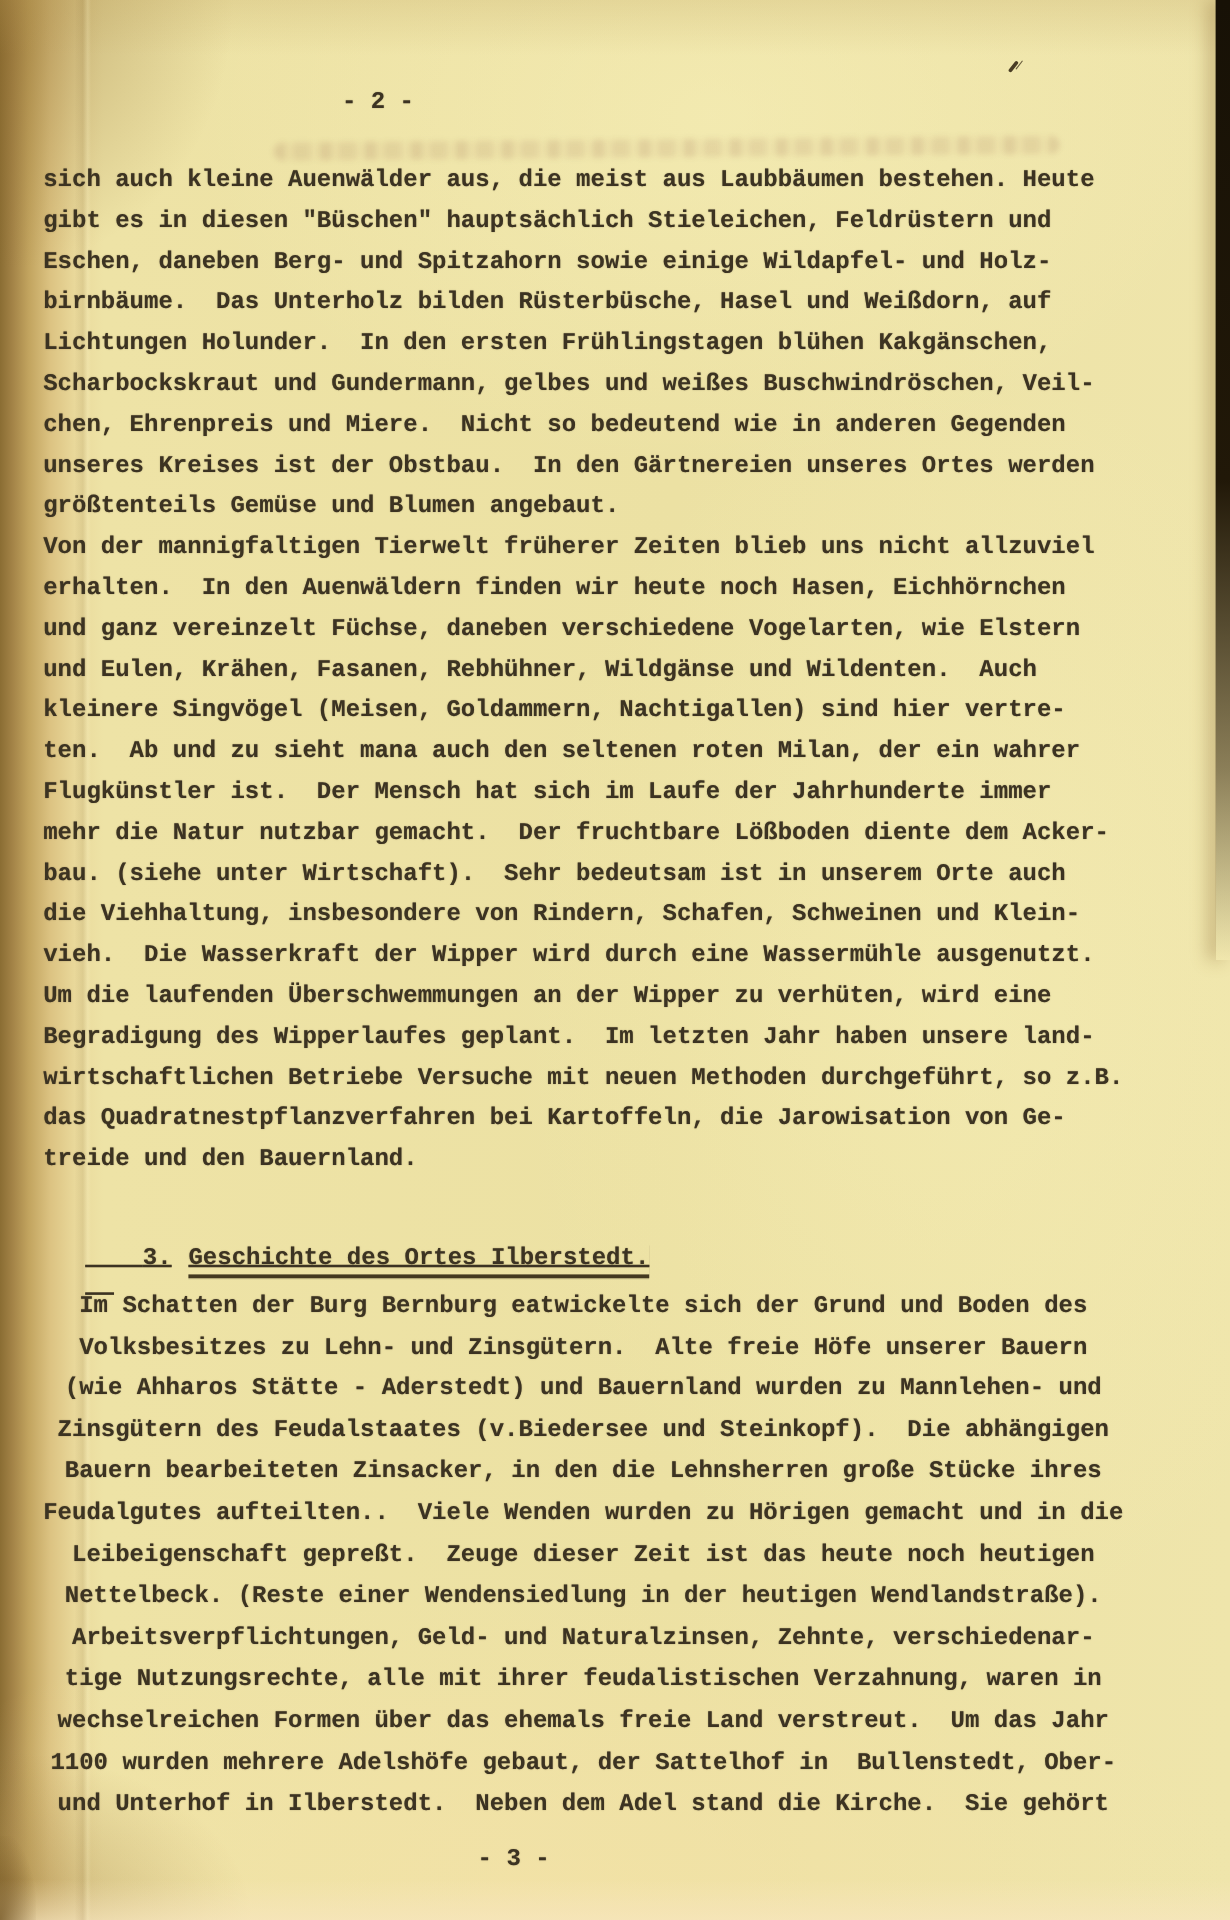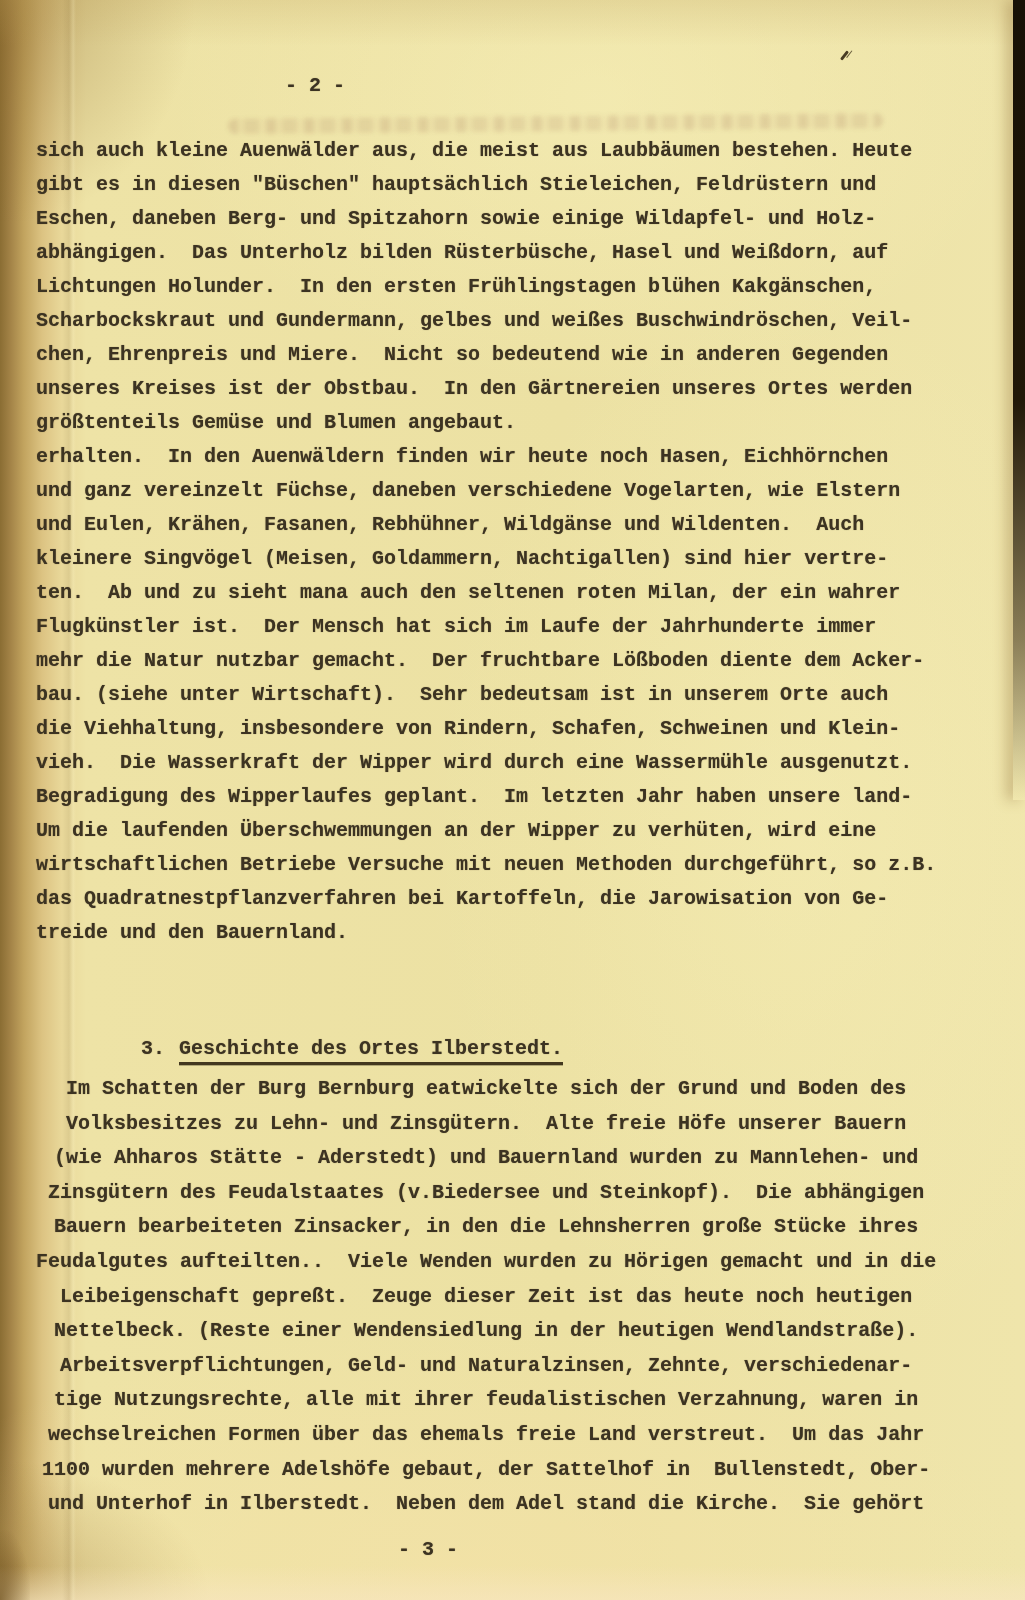--- a/index.html
+++ b/index.html
@@ -31,21 +31,21 @@
     color:#3c3322;
     text-shadow:0 0 1px rgba(62,50,30,0.55);
     font-weight:700;
     font-size:20px;
   }
   .para{position:absolute;left:36px;}
   .tline{height:34px;line-height:34px;white-space:pre;}
   .p1{top:134px;}
   .p2{top:1072px;}
   .p2 .tline{height:34.6px;line-height:34.6px;text-align:center;}
-  .heading{position:absolute;left:93px;top:1014px;white-space:pre;}
+  .heading{position:absolute;left:71px;top:1014px;white-space:pre;text-decoration:underline;}
   .heading .htext{
     border-bottom:3px solid #43381f;
     padding-bottom:2px;
     box-shadow:0 1px 0 rgba(67,56,31,0.35);
   }
   .heading .hnum{margin-right:14px;}
   .pagenum{position:absolute;white-space:pre;}
   .pagenum.top{left:285px;top:74px;}
   .pagenum.bottom{left:398px;top:1538px;}
   .ghost{
@@ -79,38 +79,39 @@
 
   <div class="pagenum top ink">- 2 -</div>
 
   <div class="ghost"></div>
   <div class="speck"></div>
 
   <div class="para p1 ink">
       <div class="tline">sich auch kleine Auenwälder aus, die meist aus Laubbäumen bestehen. Heute</div>
       <div class="tline">gibt es in diesen "Büschen" hauptsächlich Stieleichen, Feldrüstern und</div>
       <div class="tline">Eschen, daneben Berg- und Spitzahorn sowie einige Wildapfel- und Holz-</div>
-      <div class="tline">abhängigen.  Das Unterholz bilden Rüsterbüsche, Hasel und Weißdorn, auf</div>
+      <div class="tline">birnbäume.  Das Unterholz bilden Rüsterbüsche, Hasel und Weißdorn, auf</div>
       <div class="tline">Lichtungen Holunder.  In den ersten Frühlingstagen blühen Kakgänschen,</div>
       <div class="tline">Scharbockskraut und Gundermann, gelbes und weißes Buschwindröschen, Veil-</div>
       <div class="tline">chen, Ehrenpreis und Miere.  Nicht so bedeutend wie in anderen Gegenden</div>
       <div class="tline">unseres Kreises ist der Obstbau.  In den Gärtnereien unseres Ortes werden</div>
       <div class="tline">größtenteils Gemüse und Blumen angebaut.</div>
+      <div class="tline">Von der mannigfaltigen Tierwelt früherer Zeiten blieb uns nicht allzuviel</div>
       <div class="tline">erhalten.  In den Auenwäldern finden wir heute noch Hasen, Eichhörnchen</div>
       <div class="tline">und ganz vereinzelt Füchse, daneben verschiedene Vogelarten, wie Elstern</div>
       <div class="tline">und Eulen, Krähen, Fasanen, Rebhühner, Wildgänse und Wildenten.  Auch</div>
       <div class="tline">kleinere Singvögel (Meisen, Goldammern, Nachtigallen) sind hier vertre-</div>
       <div class="tline">ten.  Ab und zu sieht mana auch den seltenen roten Milan, der ein wahrer</div>
       <div class="tline">Flugkünstler ist.  Der Mensch hat sich im Laufe der Jahrhunderte immer</div>
       <div class="tline">mehr die Natur nutzbar gemacht.  Der fruchtbare Lößboden diente dem Acker-</div>
       <div class="tline">bau. (siehe unter Wirtschaft).  Sehr bedeutsam ist in unserem Orte auch</div>
       <div class="tline">die Viehhaltung, insbesondere von Rindern, Schafen, Schweinen und Klein-</div>
       <div class="tline">vieh.  Die Wasserkraft der Wipper wird durch eine Wassermühle ausgenutzt.</div>
+      <div class="tline">Um die laufenden Überschwemmungen an der Wipper zu verhüten, wird eine</div>
       <div class="tline">Begradigung des Wipperlaufes geplant.  Im letzten Jahr haben unsere land-</div>
-      <div class="tline">Um die laufenden Überschwemmungen an der Wipper zu verhüten, wird eine</div>
       <div class="tline">wirtschaftlichen Betriebe Versuche mit neuen Methoden durchgeführt, so z.B.</div>
       <div class="tline">das Quadratnestpflanzverfahren bei Kartoffeln, die Jarowisation von Ge-</div>
       <div class="tline">treide und den Bauernland.</div>
     </div>
 
   <div class="heading ink">
     <span class="hnum">3.</span><span class="htext">Geschichte des Ortes Ilberstedt.</span>
   </div>
 
   <div class="para p2 ink">

